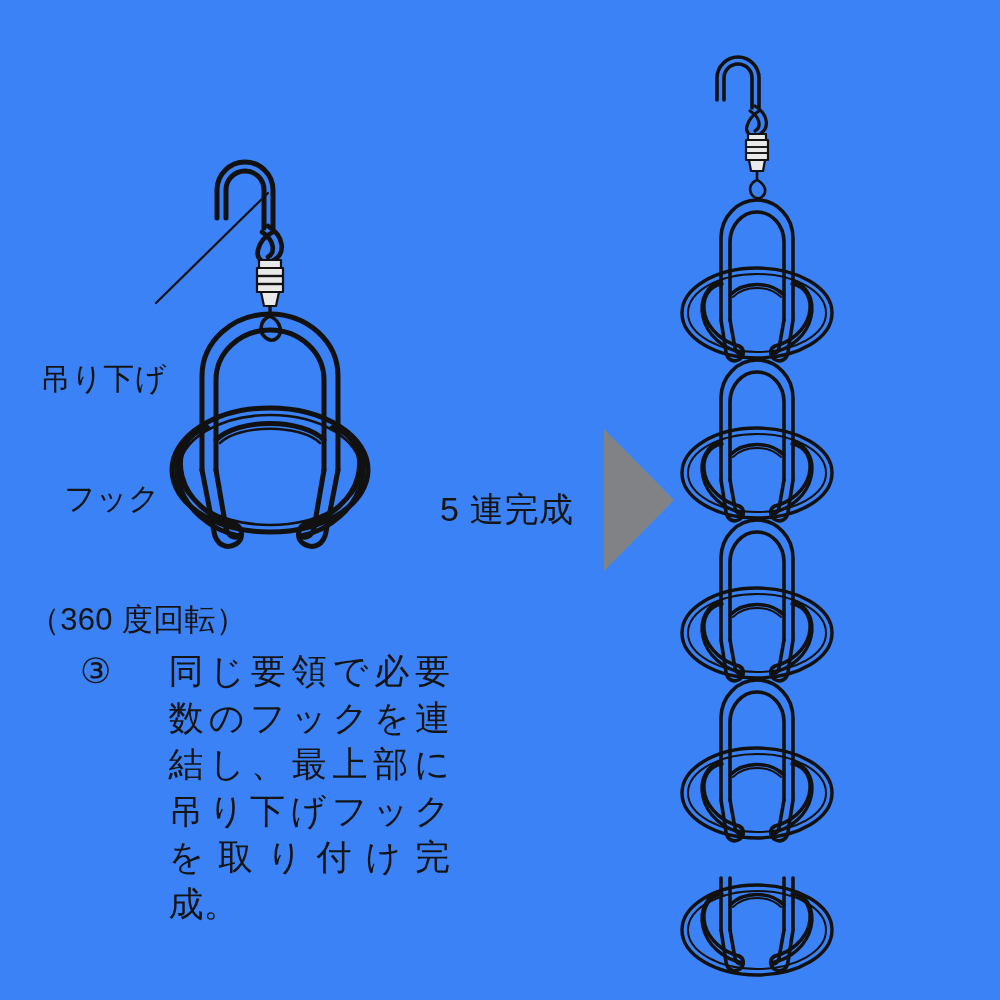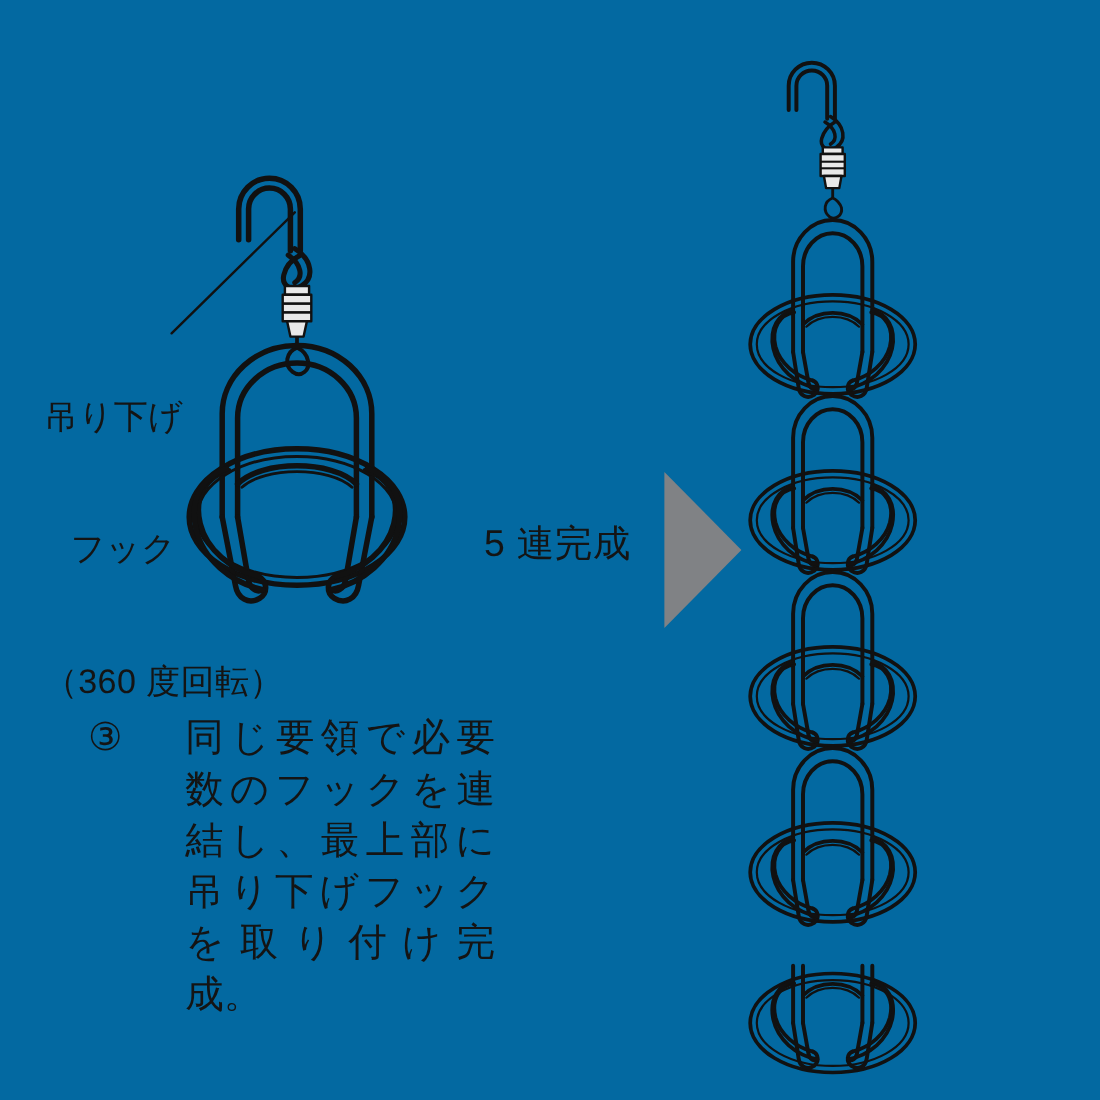--- a/index.html
+++ b/index.html
@@ -8,39 +8,39 @@
     width:1000px;height:1000px;
     background:#ffffff;
     font-family:"Liberation Sans","DejaVu Sans",sans-serif;
     color:#1a1a1a;
     overflow:hidden;
     position:relative;
   }
   #page{
     position:relative;
     width:1000px;height:1000px;
-    background:#0369a1;
+    background:#3b82f6;
   }
   .abs{position:absolute;}
 
   
   #callout-label{
     left:18px;top:278px;
     width:240px;
     font-size:31px;
     line-height:1.30;
     font-weight:500;
     letter-spacing:0.01em;
     color:#141414;
     white-space:pre;
   }
   #callout-label .ln{display:block;}
   #callout-label .ln.l1{text-align:left;padding-left:22px;}
   #callout-label .ln.l2{text-align:left;padding-left:46px;font-family:Liberation Serif, serif;}
-  #callout-label .ln.l3{text-align:right;padding-left:0px;}
+  #callout-label .ln.l3{text-align:center;padding-left:0px;}
 
   
   #step-block{
     left:80px;top:648px;
     width:370px;
     font-size:35px;
     line-height:1.33;
     font-weight:500;
     color:#141414;
     display:flex;
@@ -54,21 +54,21 @@
   }
   #step-text{
     flex:1 1 auto;
     text-align:justify;
     text-justify:inter-character;
     margin-left:47px;
   }
 
   
   #arrow-label{
-    left:440px;top:471px;
+    left:440px;top:487px;
     font-size:34px;
     font-weight:500;
     letter-spacing:0.02em;
     color:#141414;
     white-space:nowrap;
   }
 
   
   svg{display:block;overflow:visible;}
   .wire{fill:none;stroke:#111111;stroke-linecap:round;stroke-linejoin:round;}

